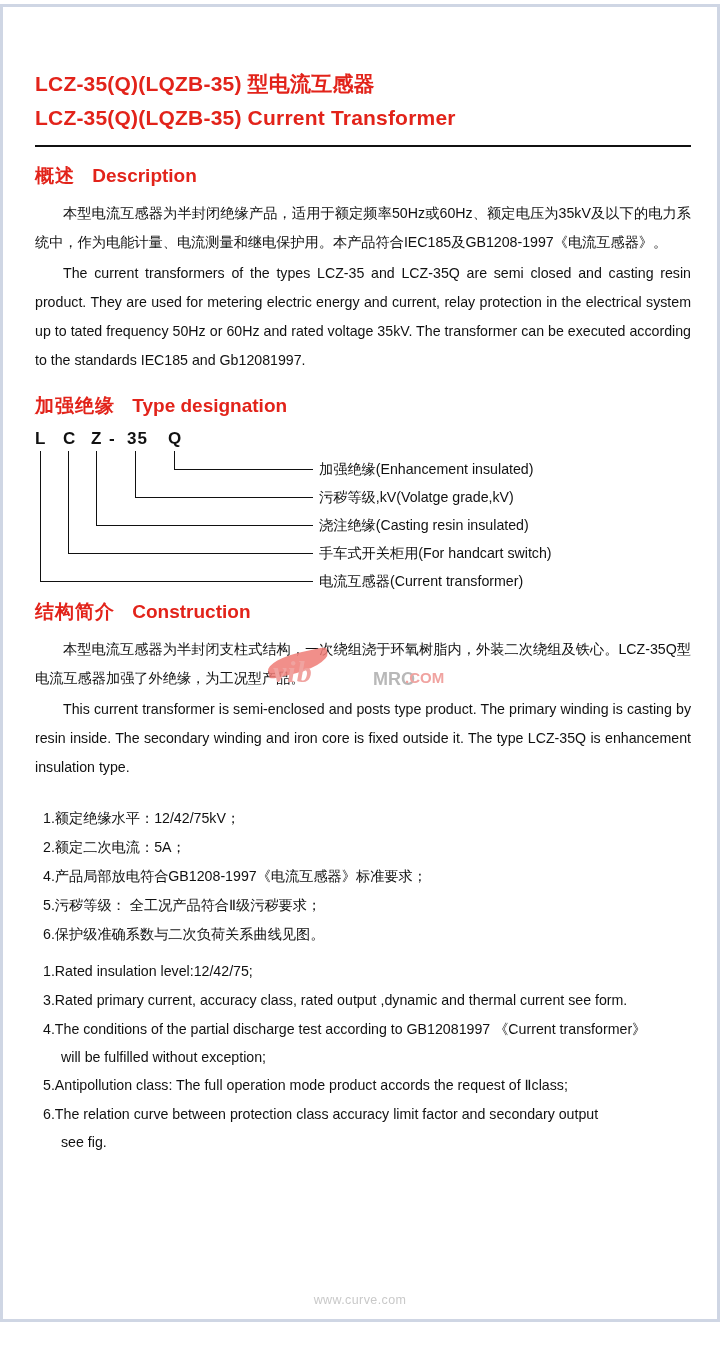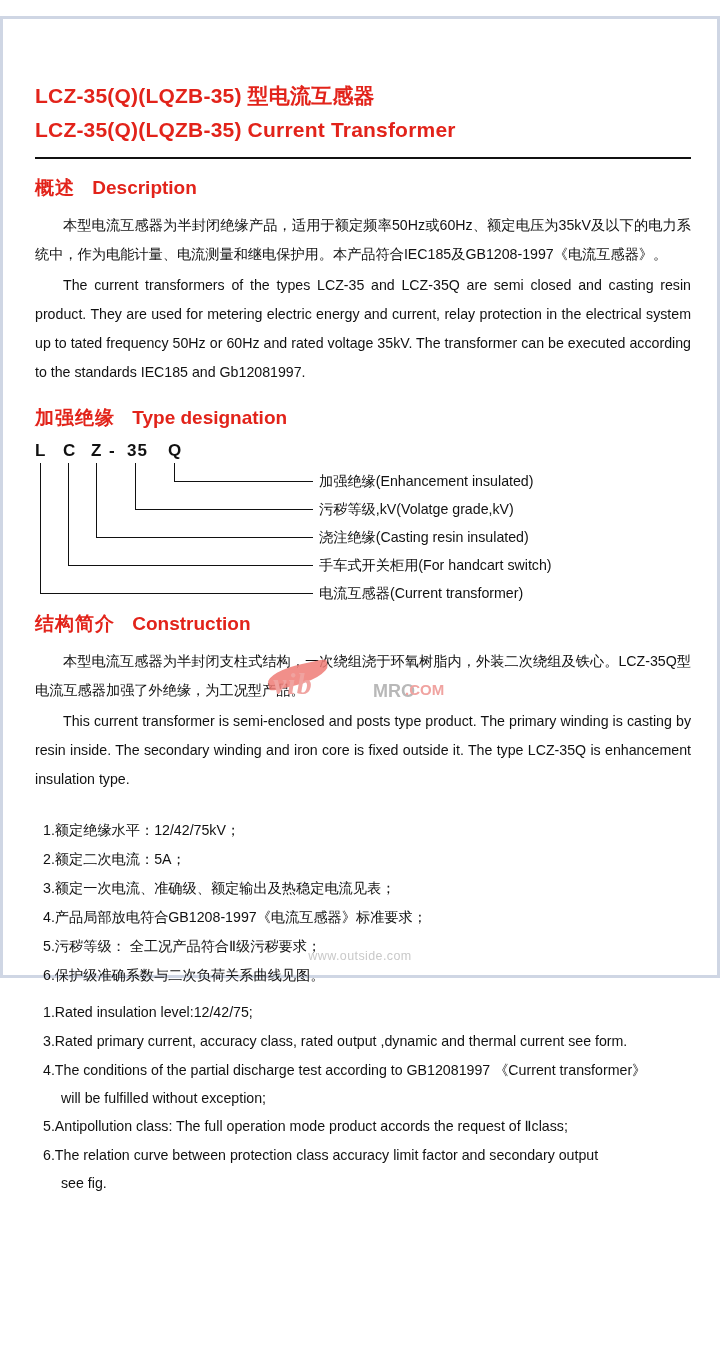--- a/index.html
+++ b/index.html
@@ -10,23 +10,23 @@
     width: 720px;
     height: 1354px;
     background: #ffffff;
     font-family: "Liberation Sans", sans-serif;
     color: #1a1a1a;
     position: relative;
     overflow: hidden;
   }
   .page {
     position: absolute;
-    left: 0; top: 16px;
+    left: 0; top: 4px;
     width: 720px;
-    height: 962px;
+    height: 1318px;
     box-sizing: border-box;
     border: 3px solid #cfd6e4;
     background: #ffffff;
   }
   .inner {
     position: absolute;
     left: 32px;
     top: 60px;
     width: 656px;
   }
@@ -235,21 +235,20 @@
     </div>
     <p class="para indent">本型电流互感器为半封闭支柱式结构，一次绕组浇于环氧树脂内，外装二次绕组及铁心。LCZ-35Q型电流互感器加强了外绝缘，为工况型产品。</p>
     <p class="para indent">This current transformer is semi-enclosed and posts type product. The primary winding is casting by resin inside. The secondary winding and iron core is fixed outside it. The type LCZ-35Q is enhancement insulation type.</p>
 
     <div class="block-gap"></div>
 
 
     <ol class="tech">
       <li>1.额定绝缘水平：12/42/75kV；</li>
       <li>2.额定二次电流：5A；</li>
-      <li>3.额定一次电流、准确级、额定输出及热稳定电流见表；</li>
       <li>4.产品局部放电符合GB1208-1997《电流互感器》标准要求；</li>
       <li>5.污秽等级： 全工况产品符合Ⅱ级污秽要求；</li>
       <li>6.保护级准确系数与二次负荷关系曲线见图。</li>
     </ol>
 
     <ol class="tech">
       <li>1.Rated insulation level:12/42/75;</li>
       <li>3.Rated primary current, accuracy class, rated output ,dynamic and thermal current see form.</li>
       <li>4.The conditions of the partial discharge test according to GB12081997 《Current transformer》</li>
       <li class="wrap">
@@ -264,14 +263,14 @@
 
   </div>
 
   <div class="wm-logo">
     <div class="swoosh"></div>
     <div class="vib">vib</div>
     <div class="mro">MRO</div>
     <div class="com">.COM</div>
   </div>
 
-  <div class="footer-wm">www.outside.com</div>
+  <div class="footer-wm">www.curve.com</div>
 </div>
 
 </body></html>

